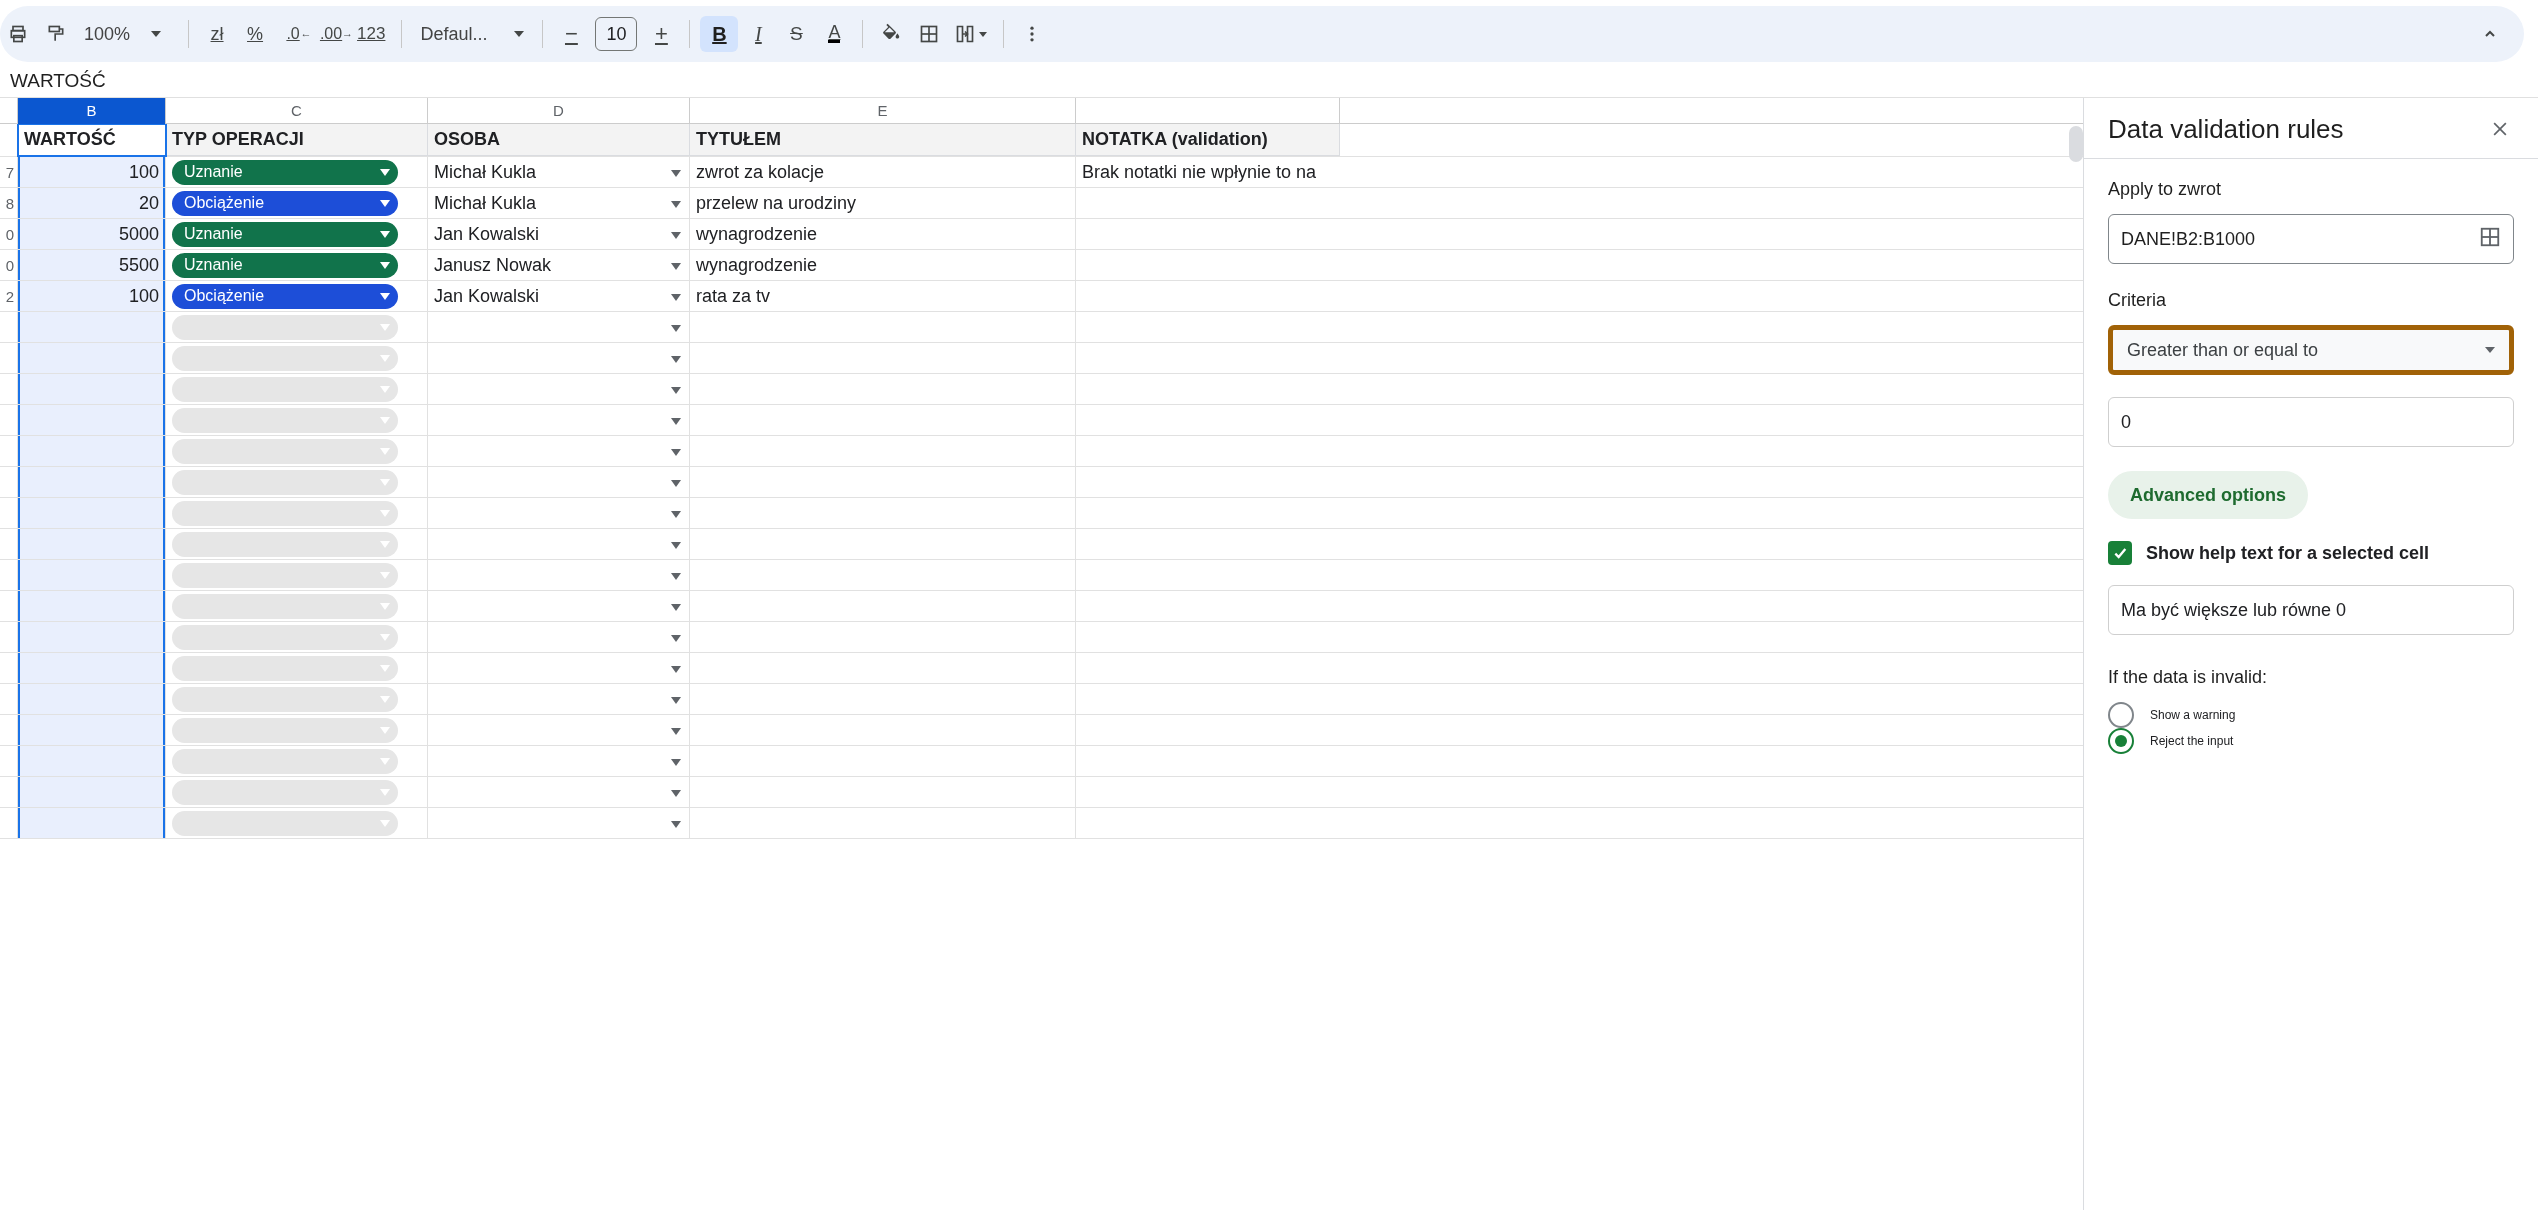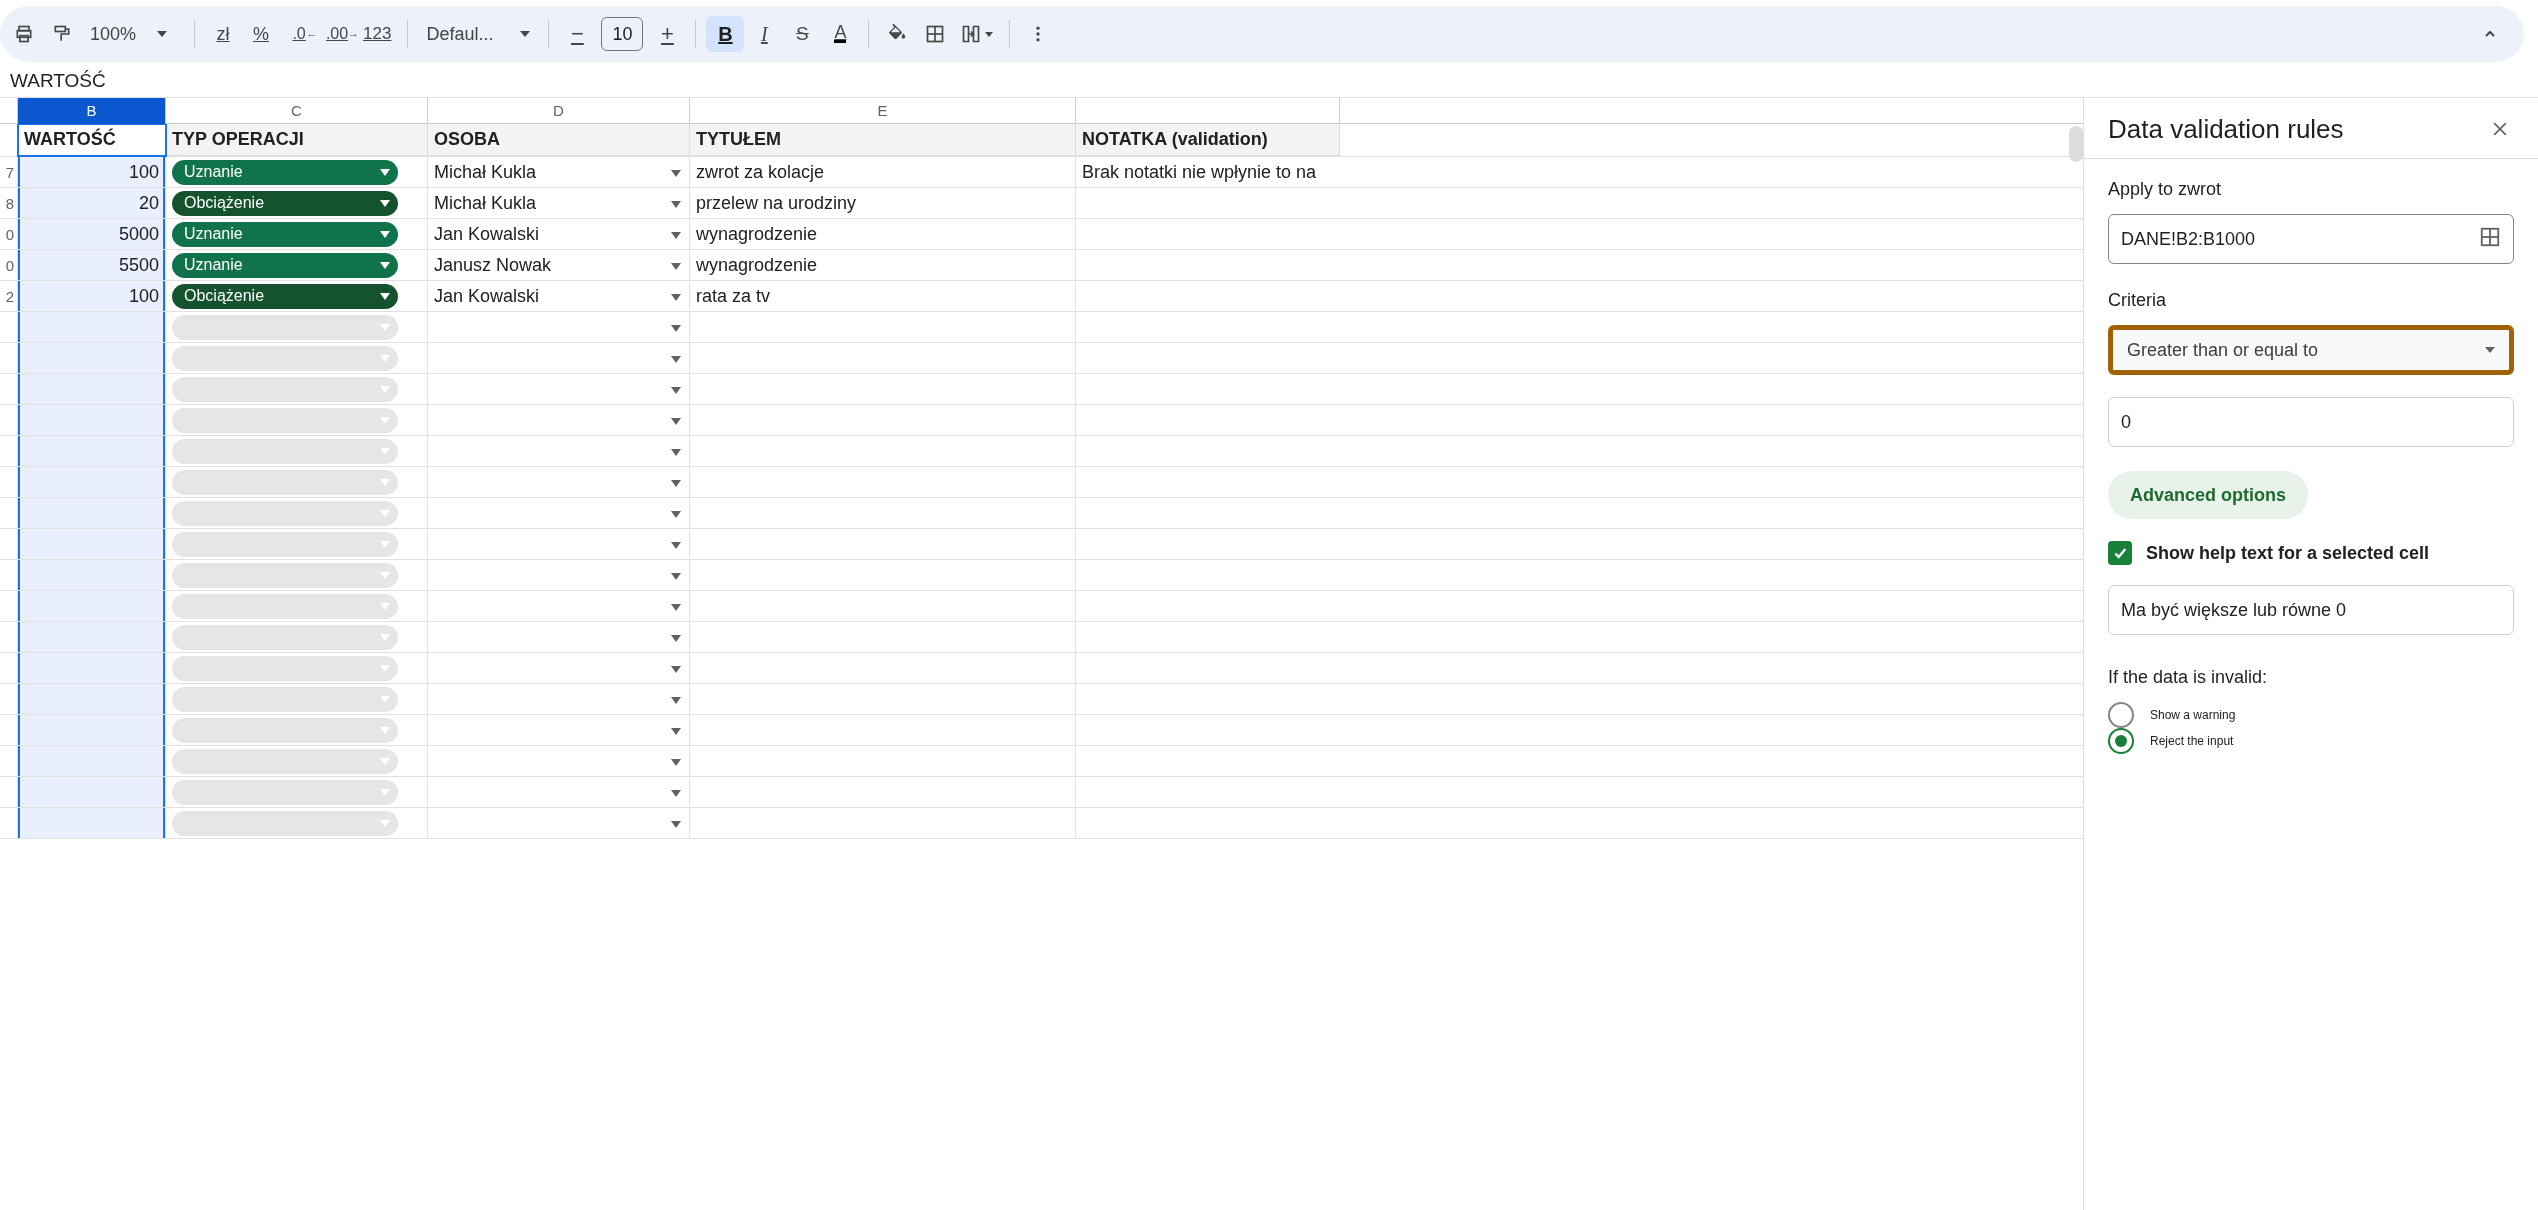--- a/index.html
+++ b/index.html
@@ -11,21 +11,21 @@
     background: #fff;
     height: 100%;
     overflow: hidden;
   }
   .app { display: flex; flex-direction: column; height: 100%; }
 
   
   .toolbar {
     display: flex; align-items: center; gap: 2px;
     margin: 6px 14px 0 0;
-    padding: 4px 6px;
+    padding: 4px 0;
     background: #edf2fa;
     border-radius: 30px;
     height: 56px;
     position: relative;
   }
   .tbtn {
     display: flex; align-items: center; justify-content: center;
     min-width: 36px; height: 36px;
     padding: 0 6px;
     border-radius: 6px;
@@ -166,21 +166,21 @@
 
   
   .chip {
     display:flex;align-items:center;
     width:226px; height:25px; border-radius:13px;
     padding:0 8px 0 12px;
     color:#fff; font-size:16px;
     justify-content:space-between;
   }
   .chip.green { background:#11734b; }
-  .chip.red { background:#14532d; }
+  .chip.red { background:#1d4ed8; }
   .chip.empty { background:#e6e6e6; width:226px;}
   .chip-caret { margin-left:auto; }
   .chip-caret svg path{ fill: currentColor;}
   .dd-caret-wrap { margin-left:auto; padding-right:2px; color:#5f6368;}
   .dd-caret-wrap svg path{ fill: currentColor;}
 
   .fill-paint svg { width:22px; height:22px;}
   .triangle-down { width:0;height:0;border-left:5px solid transparent;border-right:5px solid transparent;border-top:6px solid currentColor; }
   .small-tri { width:0;height:0;border-left:4px solid transparent;border-right:4px solid transparent;border-top:5px solid currentColor; }
   .caret-svg { display:flex;align-items:center;justify-content:center;}

